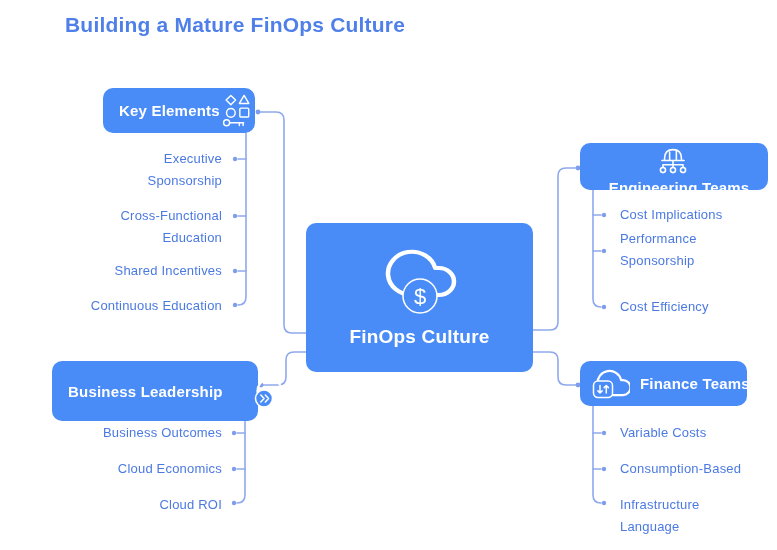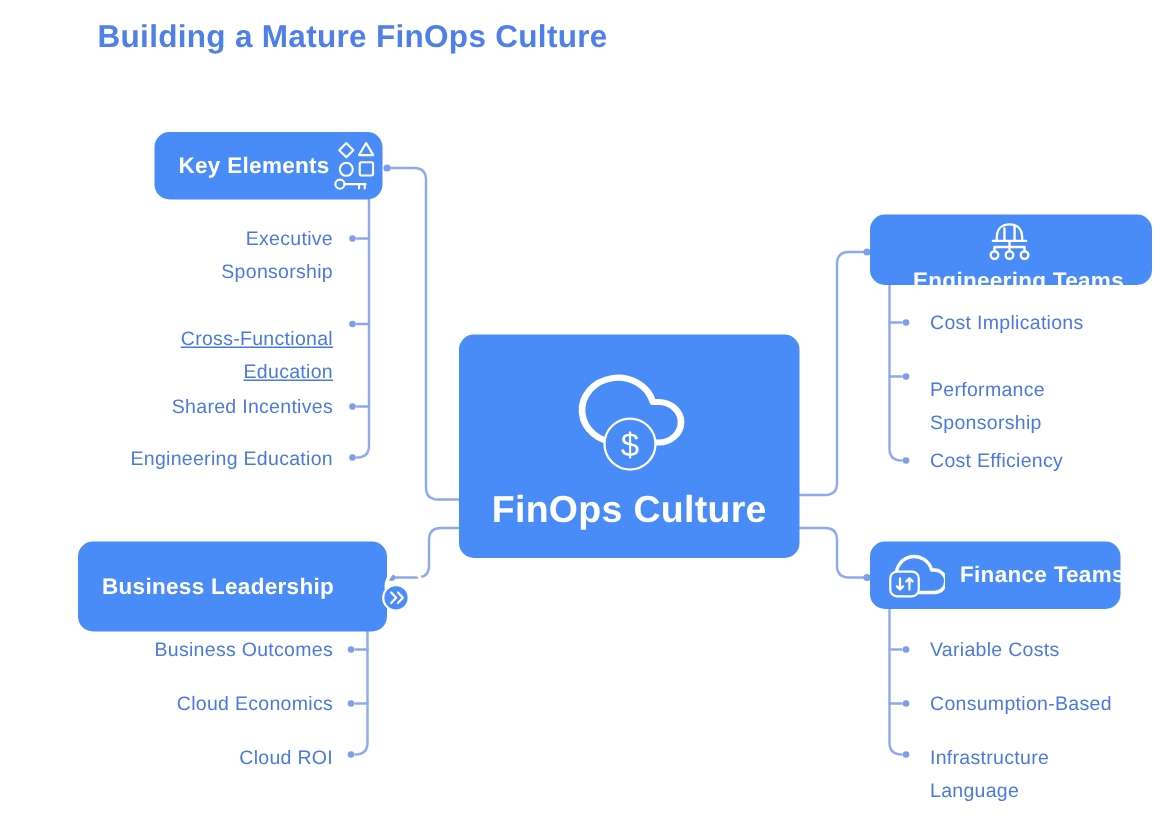--- a/index.html
+++ b/index.html
@@ -23,21 +23,21 @@
   .icon svg{display:block;}
   .icon path,.icon circle,.icon rect,.icon polygon{
     fill:none;stroke:#ffffff;stroke-width:1.5;stroke-linecap:round;stroke-linejoin:round;
   }
   .icon .fillblue{fill:#4a8cf7;}
   .central{
     left:306px;top:223px;width:227px;height:149px;flex-direction:column;justify-content:flex-start;
   }
   .central .clabel{
     position:absolute;left:0;right:0;top:103px;text-align:center;
-    font-weight:bold;font-size:25px;letter-spacing:.2px;
+    font-weight:bold;font-size:19px;letter-spacing:.2px;
   }
   .central .icon{position:absolute;left:76px;top:18px;}
   .item{
     position:absolute;font-size:13px;line-height:22px;color:#4b79e2;white-space:nowrap;letter-spacing:.2px;
   }
   .item.l{right:555px;text-align:right;}
   .item.r{left:620px;text-align:left;}
 </style>
 </head>
 <body>
@@ -153,35 +153,35 @@
         <path d="M16.3 27 V19.5 M14.2 21.6 L16.3 19.5 L18.4 21.6" stroke-width="1.4"></path>
       </svg>
     </span>
     <span class="nlabel" style="margin-left:10px;">Finance Teams</span>
   </div>
 
   <div class="item l" style="top:148px;">
     <div>Executive</div>
     <div>Sponsorship</div>
   </div>
-  <div class="item l" style="top:215px;text-decoration:underline;">
+  <div class="item l" style="top:205px;">
     <div>Cross-Functional</div>
     <div>Education</div>
   </div>
   <div class="item l" style="top:260px;">
     <div>Shared Incentives</div>
   </div>
   <div class="item l" style="top:295px;">
-    <div>Engineering Education</div>
+    <div>Continuous Education</div>
   </div>
 
   <div class="item r" style="top:204px;">
     <div>Cost Implications</div>
   </div>
-  <div class="item r" style="top:249px;">
+  <div class="item r" style="top:228px;">
     <div>Performance</div>
     <div>Sponsorship</div>
   </div>
   <div class="item r" style="top:296px;">
     <div>Cost Efficiency</div>
   </div>
 
   <div class="item l" style="top:422px;">
     <div>Business Outcomes</div>
   </div>

